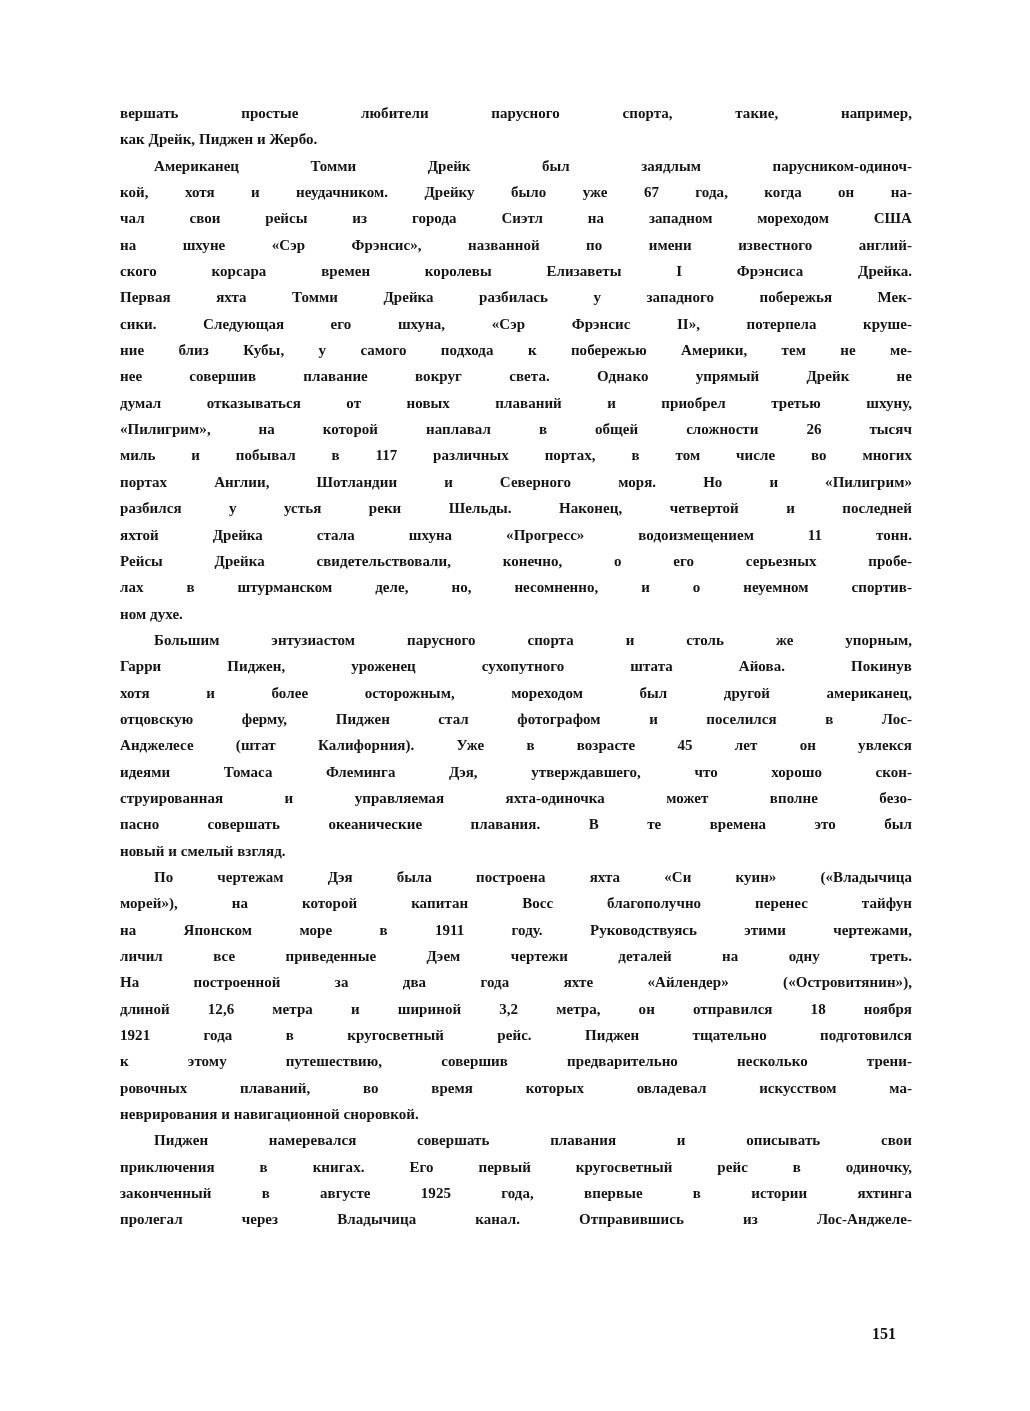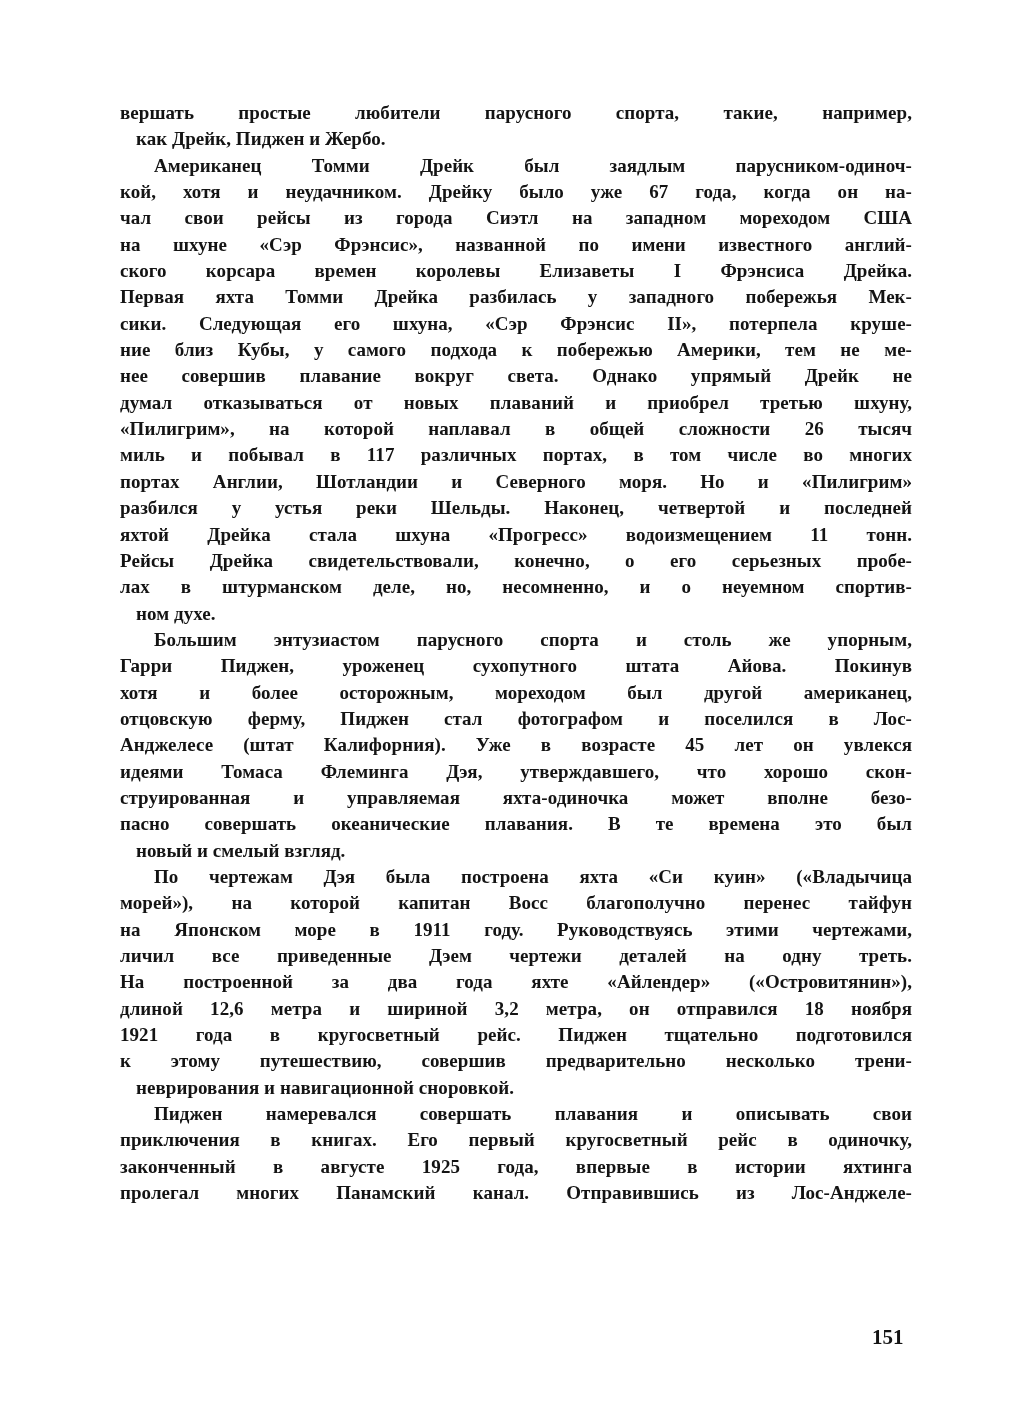--- a/index.html
+++ b/index.html
@@ -1,33 +1,33 @@
 <!DOCTYPE html>
 <html><head>
 <meta charset="utf-8">
 <style>
   html, body { margin:0; padding:0; background:#ffffff; }
   body { width:1030px; height:1411px; position:relative; overflow:hidden; }
   .page {
     position:absolute; left:120px; top:100px; width:792px;
     font-family:"Liberation Serif", "DejaVu Serif", serif;
-    font-size:19px; line-height:26.35px; color:#141414;
+    font-size:15px; line-height:26.35px; color:#141414;
     font-weight:bold; letter-spacing:0.05px;
   }
   .line {
     display:block; height:26.35px; white-space:nowrap;
     text-align:justify; text-align-last:justify;
     overflow:visible;
   }
-  .line.last { text-align-last:left;margin-left:16px; }
+  .line.last { text-align-last:left; }
   .line.indent { padding-left:34px; }
   .page-number {
     position:absolute; left:872px; top:1325px;
     font-family:"Liberation Serif", "DejaVu Serif", serif;
-    font-size:21px; font-weight:bold; color:#141414;
+    font-size:16px; font-weight:bold; color:#141414;
   }
 </style>
 </head>
 <body>
 
 <div class="page" id="page">
     <div class="paragraph">
       <span class="line">вершать простые любители парусного спорта, такие, например,</span>
       <span class="line last">как Дрейк, Пиджен и Жербо.</span>
     </div>
@@ -64,23 +64,24 @@
     </div>
     <div class="paragraph">
       <span class="line indent">По чертежам Дэя была построена яхта «Си куин» («Владычица</span>
       <span class="line">морей»), на которой капитан Восс благополучно перенес тайфун</span>
       <span class="line">на Японском море в 1911 году. Руководствуясь этими чертежами,</span>
       <span class="line">личил все приведенные Дэем чертежи деталей на одну треть.</span>
       <span class="line">На построенной за два года яхте «Айлендер» («Островитянин»),</span>
       <span class="line">длиной 12,6 метра и шириной 3,2 метра, он отправился 18 ноября</span>
       <span class="line">1921 года в кругосветный рейс. Пиджен тщательно подготовился</span>
       <span class="line">к этому путешествию, совершив предварительно несколько трени-</span>
+      <span class="line">ровочных плаваний, во время которых овладевал искусством ма-</span>
       <span class="line last">неврирования и навигационной сноровкой.</span>
     </div>
     <div class="paragraph">
       <span class="line indent">Пиджен намеревался совершать плавания и описывать свои</span>
       <span class="line">приключения в книгах. Его первый кругосветный рейс в одиночку,</span>
       <span class="line">законченный в августе 1925 года, впервые в истории яхтинга</span>
-      <span class="line">пролегал многих Панамский канал. Отправившись из Лос-Анджеле-</span>
+      <span class="line">пролегал через Владычица канал. Отправившись из Лос-Анджеле-</span>
     </div>
   </div>
 
 <div class="page-number">151</div>
 
 </body></html>

